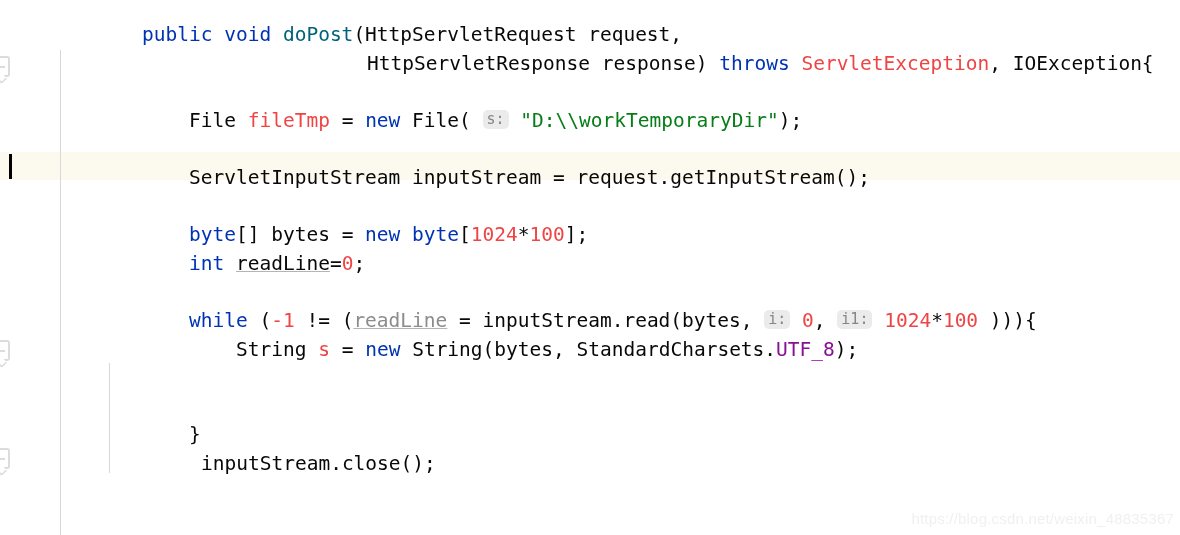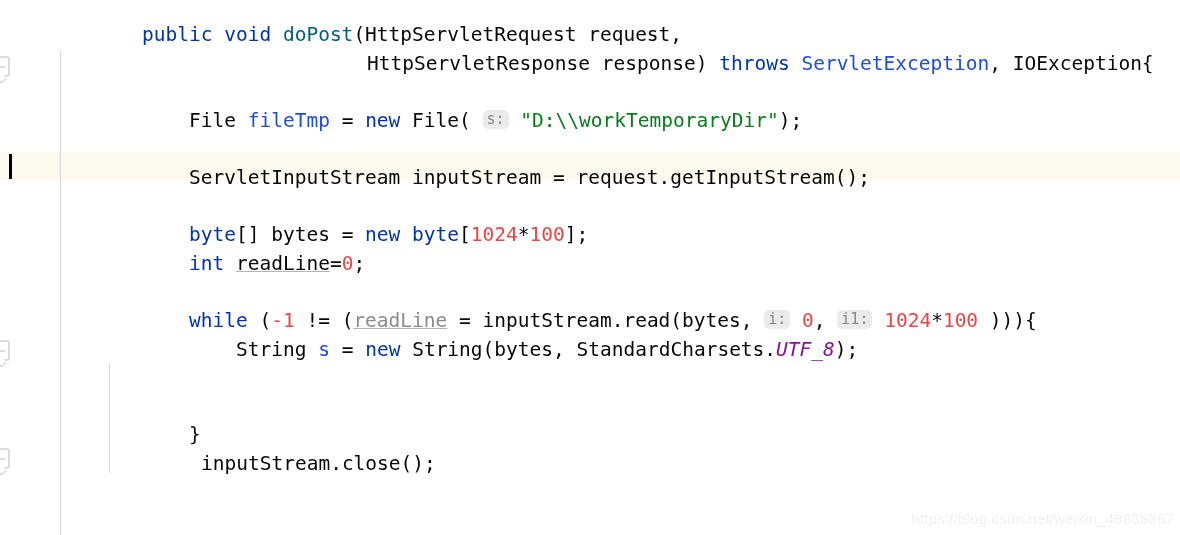--- a/index.html
+++ b/index.html
@@ -92,22 +92,22 @@
     letter-spacing: 0px;
     white-space: pre;
     color: #080808;
     margin-left: 42px;
   }
 
   .kw        { color: #0033b3; }
   .num       { color: #ef4444; }
   .str       { color: #067d17; }
   .method    { color: #00627a; }
-  .dim       { color: #1d4ed8; }
-  .static-f  { color: #871094; font-style: italic; }
+  .dim       { color: #ef4444; }
+  .static-f  { color: #871094; }
   .reassign  { color: #8c8c8c; text-decoration: underline; text-decoration-color: #b4b4b4; }
   .reassign2 { color: #080808; text-decoration: underline; text-decoration-color: #b4b4b4; }
 
   
   .hint {
     display: inline-block;
     background: #ebebeb;
     color: #868686;
     border-radius: 5px;
     font-size: 15px;

